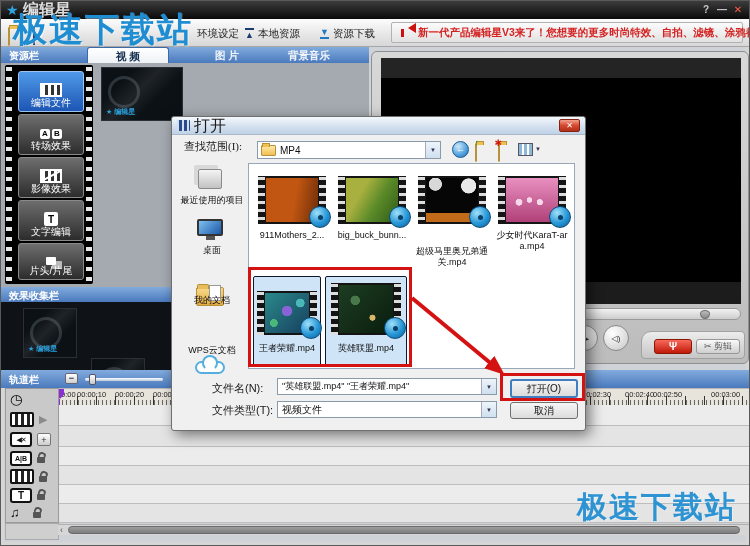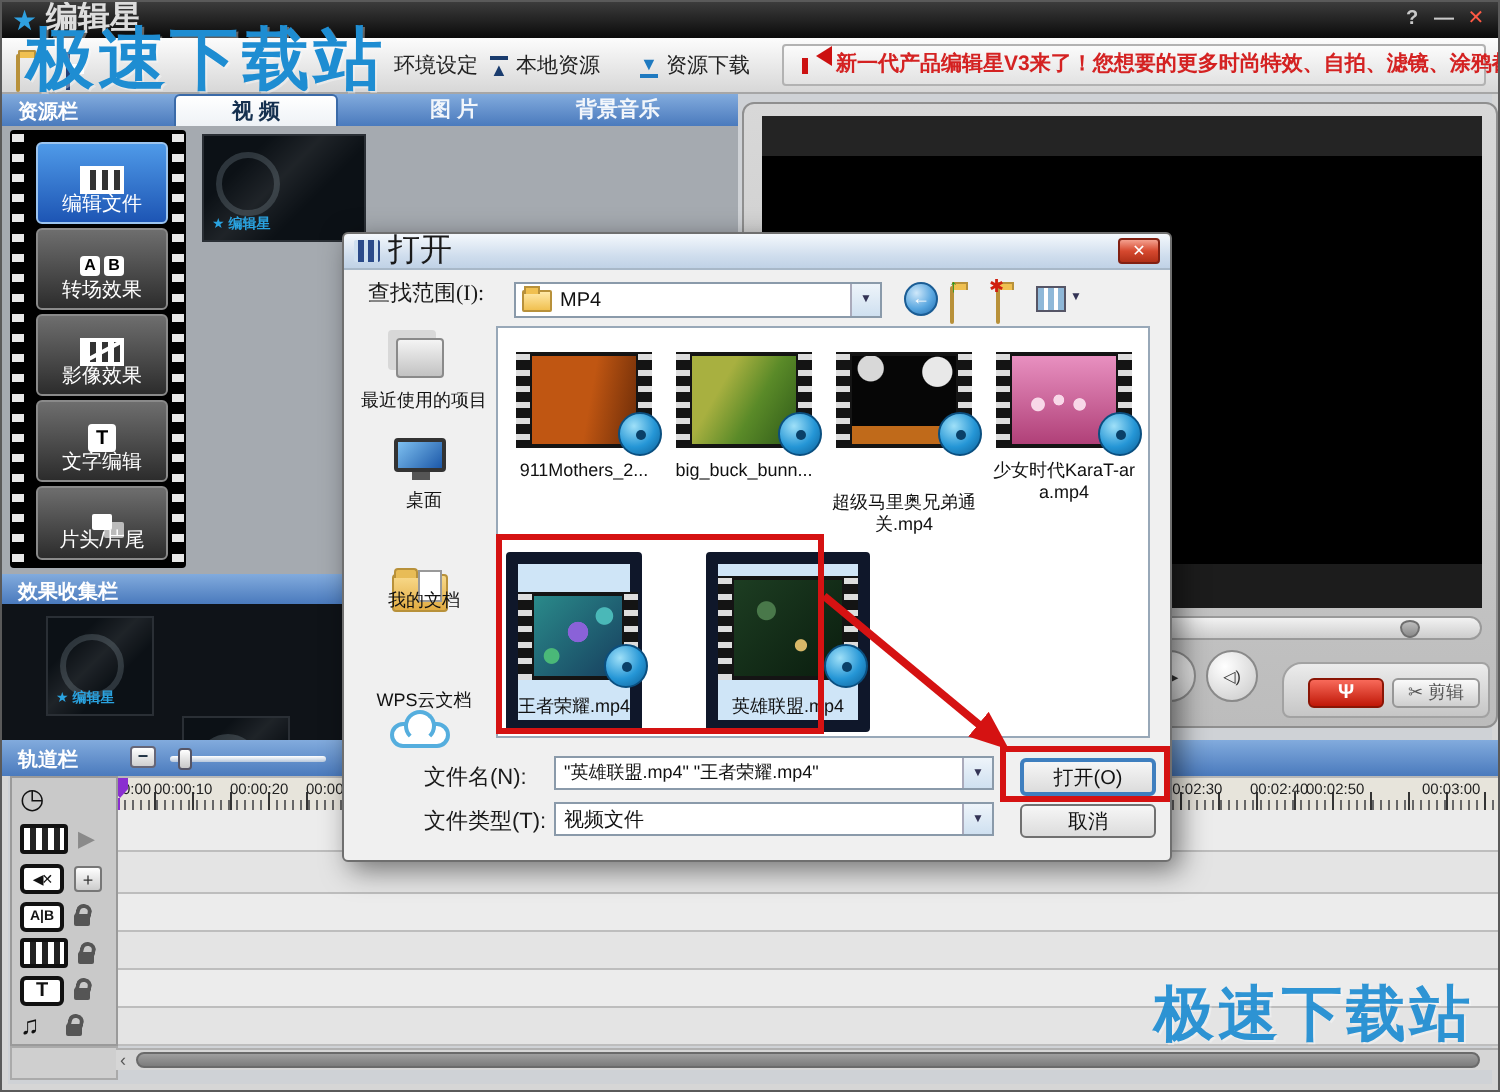--- a/index.html
+++ b/index.html
@@ -142,21 +142,21 @@
   .shot{position:absolute;left:8px;top:2px;right:8px;bottom:2px;}
   .v1{background:linear-gradient(100deg,#c05612 0 55%,#6e2d08 100%),#a04810;background-blend-mode:normal;}
   .v2{background:linear-gradient(120deg,#a8b040 0 30%,#5a8a28 60%,#2f5a18);}
   .v3{background-color:#060606;background-image:radial-gradient(circle at 82% 18%,#e8e8e8 13%,transparent 14%),radial-gradient(circle at 18% 14%,#d8d8d8 11%,transparent 12%),linear-gradient(0deg,#c06a1a 0 20%,transparent 20%);}
   .v4{background-color:#d06098;background-image:radial-gradient(circle at 25% 55%,#f8d8e8 7%,transparent 8%),radial-gradient(circle at 45% 50%,#f8d8e8 7%,transparent 8%),radial-gradient(circle at 65% 55%,#f8d8e8 7%,transparent 8%),linear-gradient(#e890c0,#b04078);}
   .v5{background-color:#1f6a72;background-image:radial-gradient(circle at 50% 45%,#8a62d8 16%,transparent 17%),radial-gradient(circle at 20% 75%,#4ab878 8%,transparent 9%),radial-gradient(circle at 80% 25%,#4ab8b8 9%,transparent 10%),linear-gradient(135deg,#2a8a8a,#173f5f);}
   .v6{background-color:#14301a;background-image:radial-gradient(circle at 62% 68%,#d8b868 6%,transparent 7%),radial-gradient(circle at 30% 32%,#49784a 9%,transparent 10%),linear-gradient(135deg,#1d3d22,#0a1d0e);}
   .reel{position:absolute;right:-5px;bottom:-4px;width:22px;height:22px;border-radius:50%;border:1px solid #0a4f80;
         background:radial-gradient(circle at 35% 30%,#9fe0f8,#2596d6 55%,#0c5e96);}
   .reel::after{content:"";position:absolute;left:8px;top:8px;width:5px;height:5px;border-radius:50%;background:#0a4068;}
-  .seltile{background:#cfe5f7;border:6px solid #0f172a;border-radius:2px;}
+  .seltile{background:#cfe5f7;border:1px solid #0f172a;border-radius:2px;}
   .dbtn{background:linear-gradient(#f6f6f6,#dcdcdc);border:1px solid #707070;border-radius:3px;font-size:10px;color:#111;
         display:flex;align-items:center;justify-content:center;}
   .dbtn.focus{border:2px solid #3f7fbf;}
 
   
   .redbox{border:3px solid #d51212;z-index:25;}
   .wm{color:#1e8dd2;font-weight:bold;letter-spacing:2px;text-shadow:1px 1px 0 rgba(255,255,255,0.35);z-index:40;}
 </style>
 </head>
 <body>
@@ -384,21 +384,21 @@
         <div class="fitem-lbl" style="margin-top:6px;">少女时代KaraT-ara.mp4</div>
       </div>
 
       <div class="abs seltile" style="left:4px;top:112px;width:68px;height:90px;">
         <div class="fs" style="margin:14px auto 0;width:60px;height:44px;">
             <div class="shot v5"></div>
             <span class="reel"></span>
           </div>
         <div class="fitem-lbl" style="margin-top:8px;">王者荣耀.mp4</div>
       </div>
-      <div class="abs seltile" style="left:76px;top:112px;width:82px;height:90px;margin-left:28px;">
+      <div class="abs seltile" style="left:76px;top:112px;width:82px;height:90px;">
         <div class="fs" style="margin:6px auto 0;width:70px;height:52px;">
             <div class="shot v6"></div>
             <span class="reel"></span>
           </div>
         <div class="fitem-lbl" style="margin-top:8px;">英雄联盟.mp4</div>
       </div>
     </div>
 
     
     <span class="abs dlabel" style="left:40px;top:264px;">文件名(N):</span>

